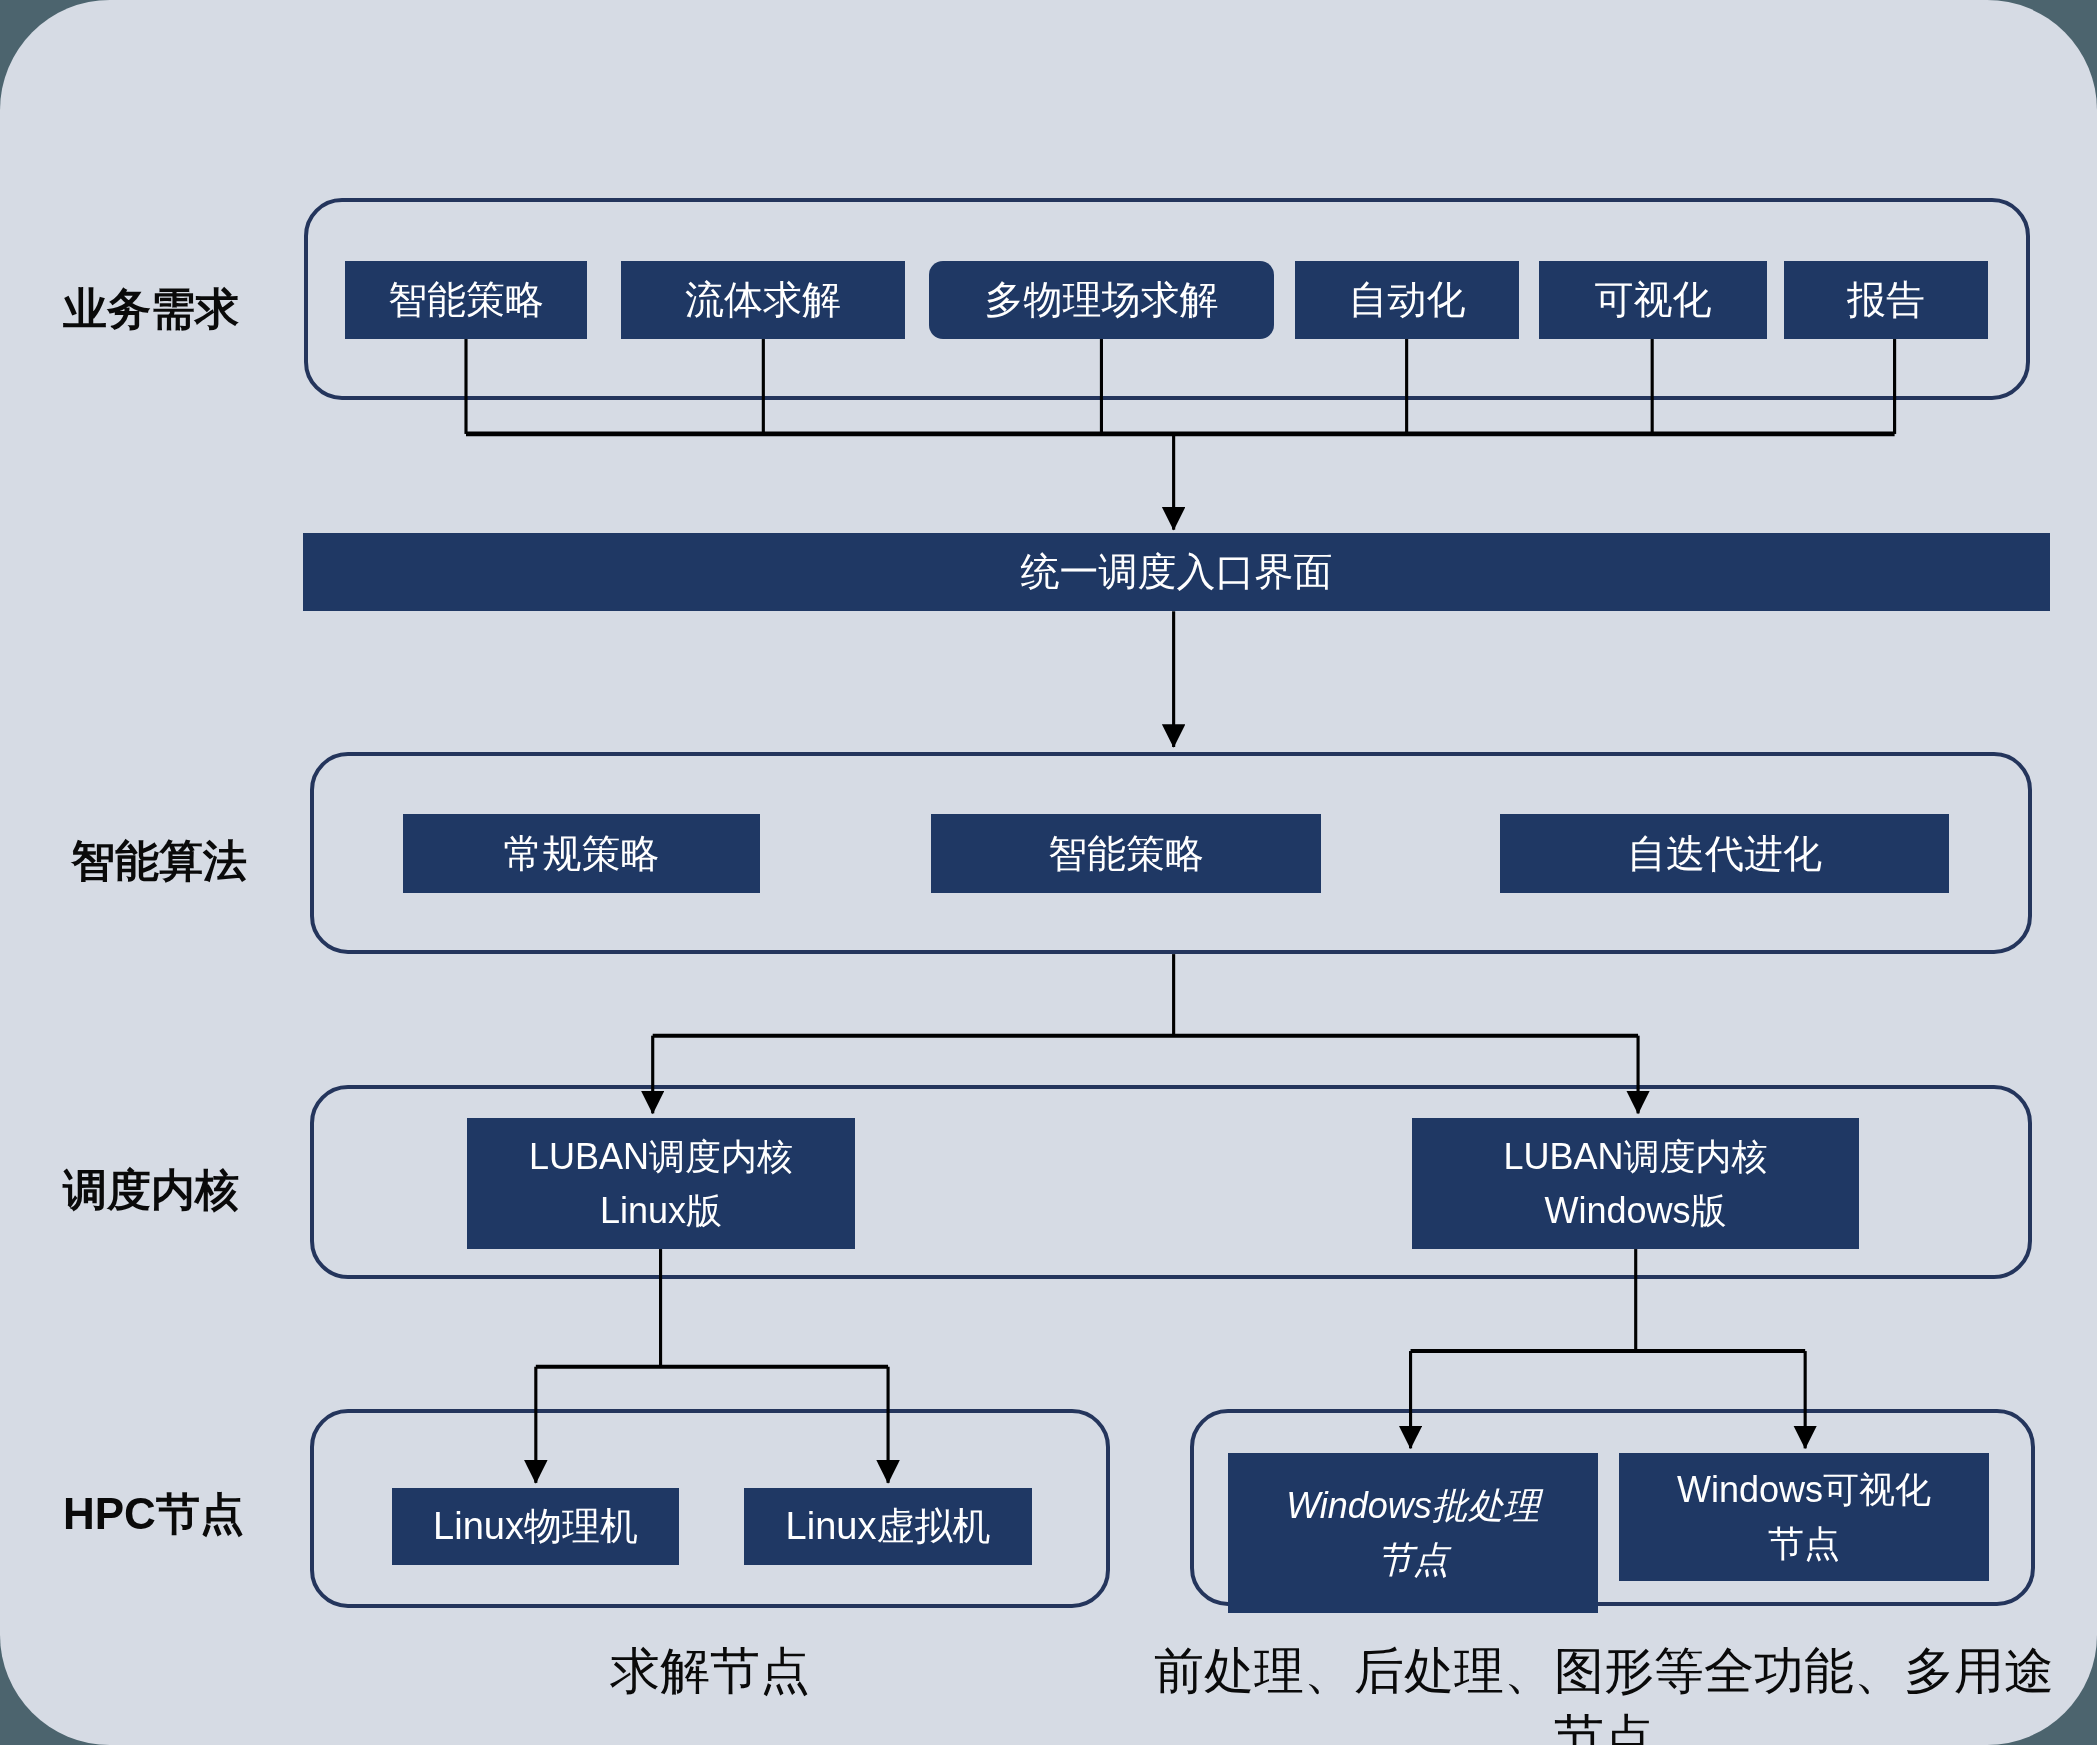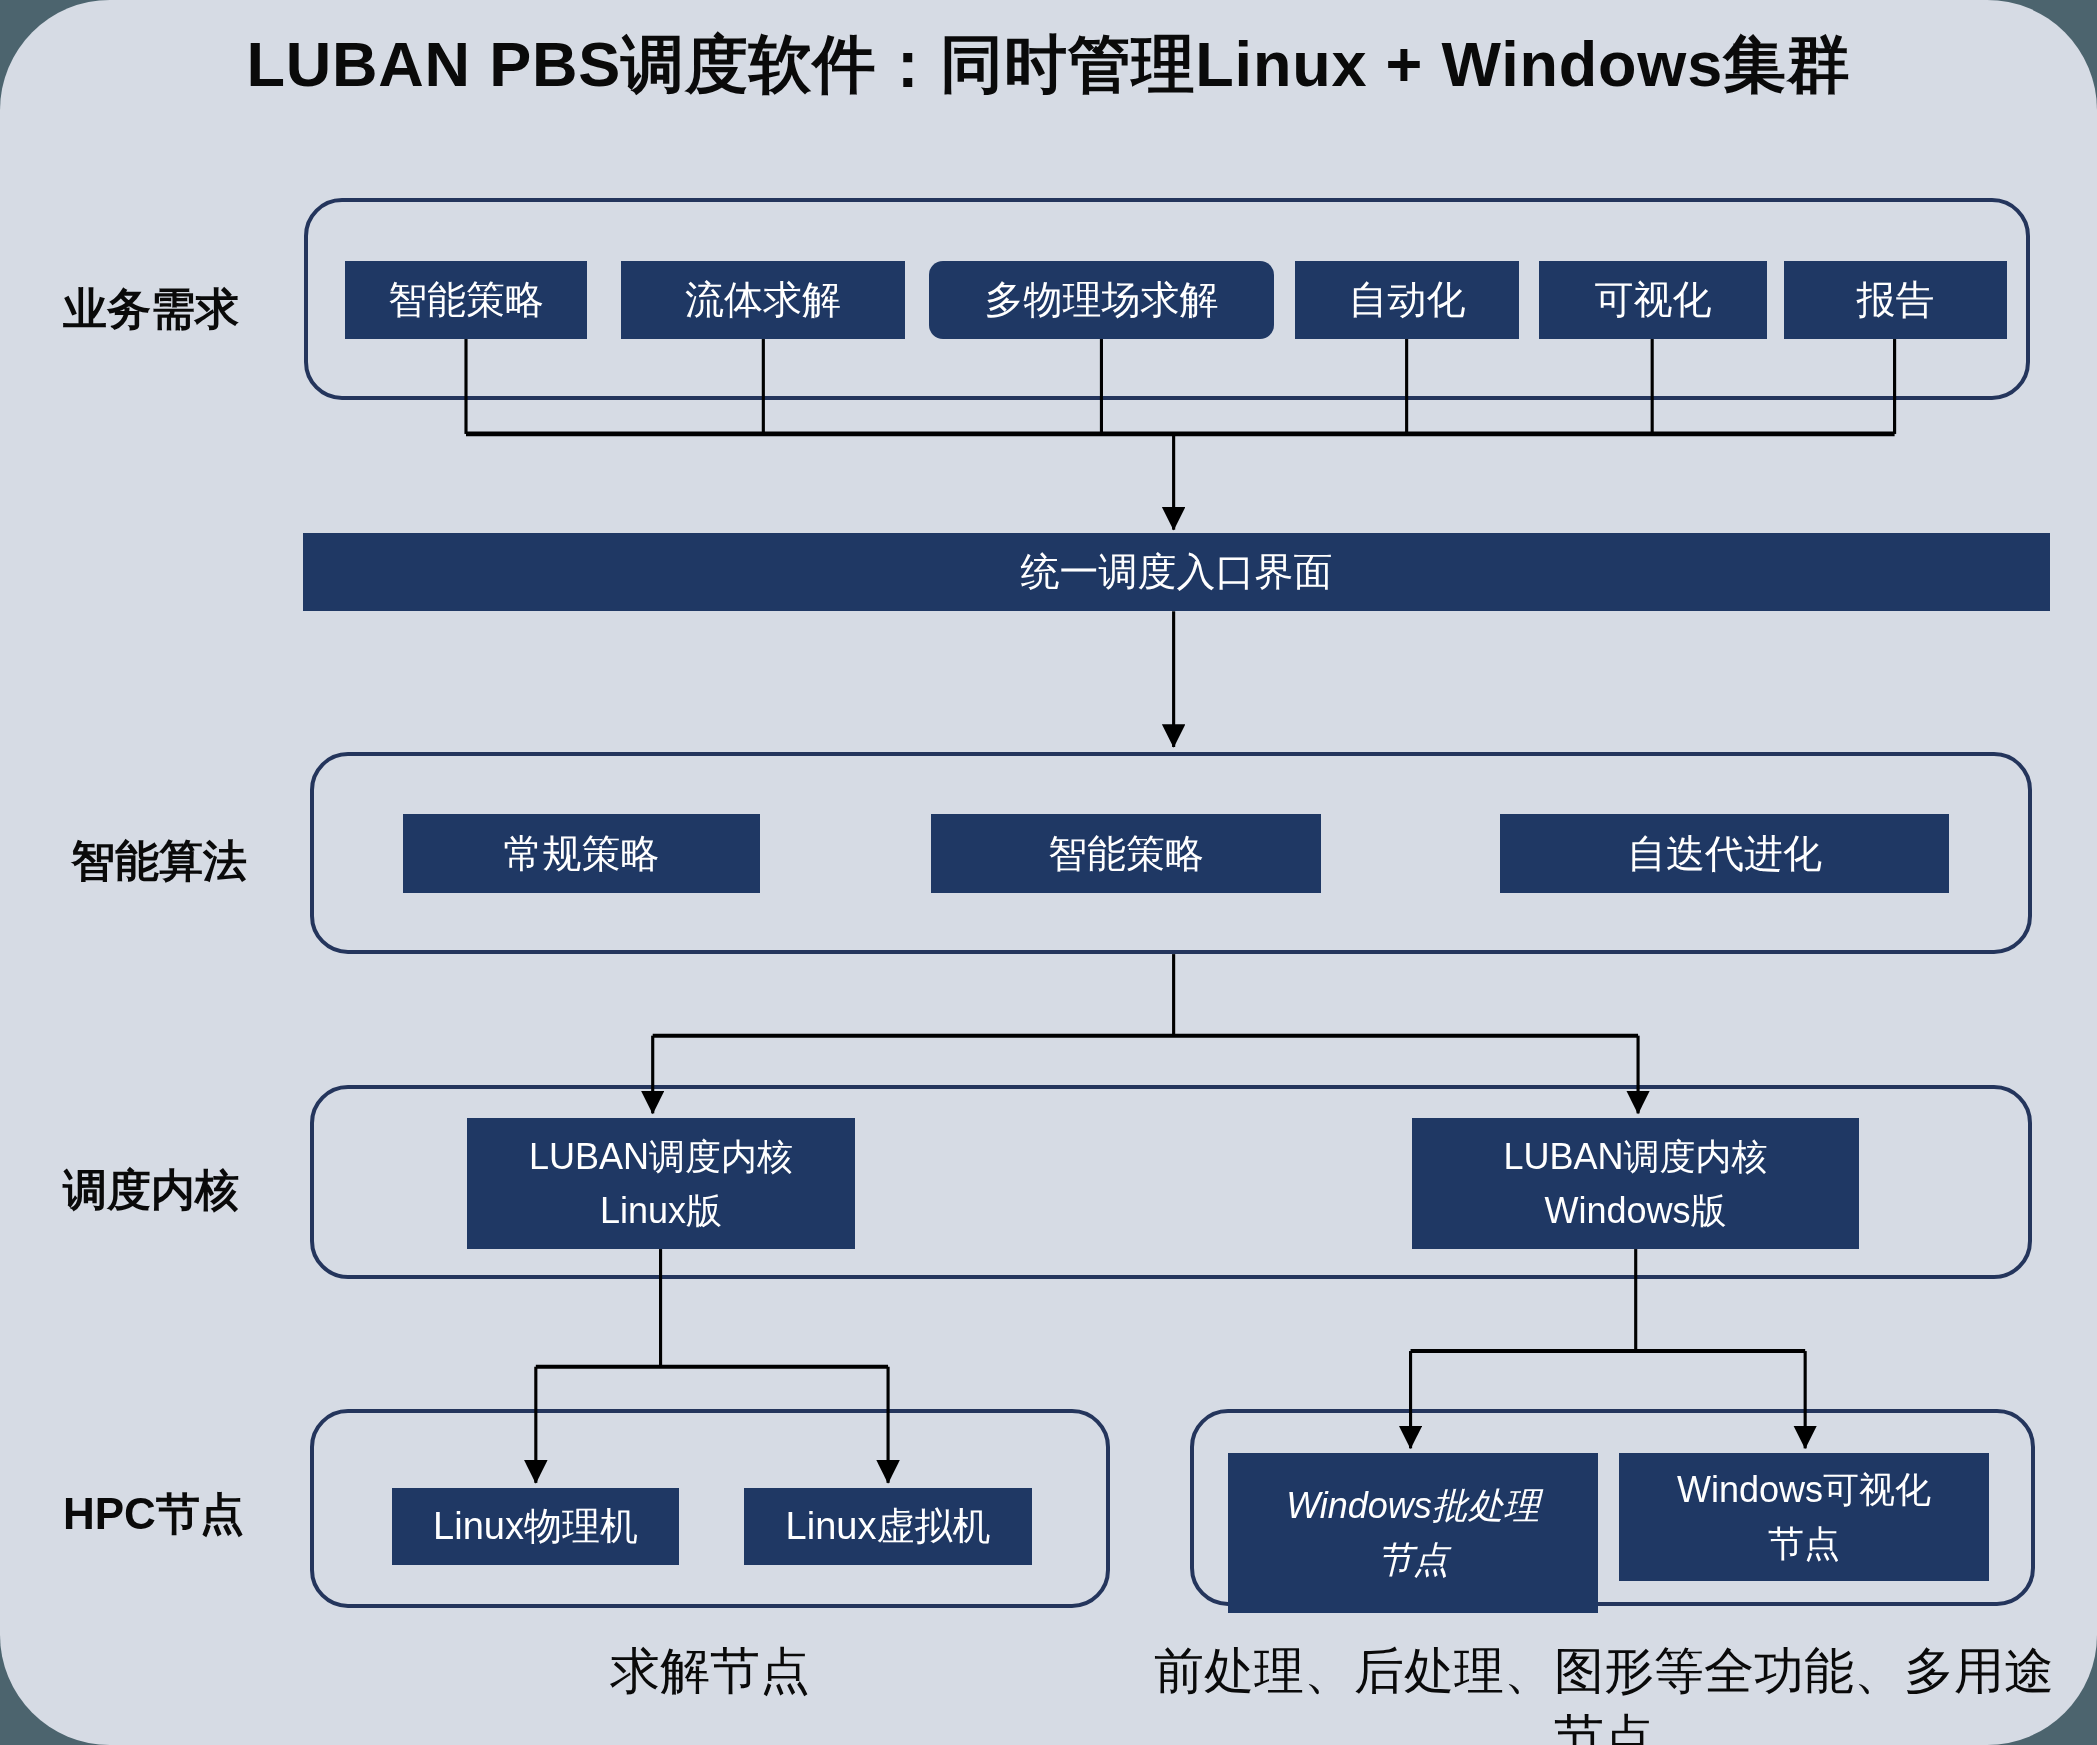--- a/index.html
+++ b/index.html
@@ -46,21 +46,20 @@
   .caption{
     position:absolute;font-size:50px;color:var(--ink);
     text-align:center;z-index:3;
   }
 </style>
 </head>
 <body>
 
 <div class="canvas">
 
-  <div class="title">LUBAN PBS调度软件：同时管理Linux + Windows集群</div>
 
   <div class="row-label" style="top:280px;">业务需求</div>
   <div class="row-label" style="top:832px;margin-left:8px;">智能算法</div>
   <div class="row-label" style="top:1161px;">调度内核</div>
   <div class="row-label" style="top:1485px;">HPC节点</div>
 
   <div class="group" style="left:304px;top:198px;width:1726px;height:202px;"></div>
   <div class="group" style="left:310px;top:752px;width:1722px;height:202px;"></div>
   <div class="group" style="left:310px;top:1085px;width:1722px;height:194px;"></div>
   <div class="group" style="left:310px;top:1409px;width:800px;height:199px;"></div>
@@ -101,21 +100,21 @@
       <path d="M1798,1722 V1846" stroke-width="4" marker-end="url(#arrow)"></path>
       <path d="M2301,1722 V1846" stroke-width="4" marker-end="url(#arrow)"></path>
     </g>
   </svg>
 
   <div class="node fs50" style="left:345px;top:261px;width:242px;height:78px;">智能策略</div>
   <div class="node fs50" style="left:621px;top:261px;width:284px;height:78px;">流体求解</div>
   <div class="node fs50" style="left:929px;top:261px;width:345px;height:78px;border-radius:14px;">多物理场求解</div>
   <div class="node fs50" style="left:1295px;top:261px;width:224px;height:78px;">自动化</div>
   <div class="node fs50" style="left:1539px;top:261px;width:228px;height:78px;">可视化</div>
-  <div class="node fs50" style="left:1784px;top:261px;width:223px;height:78px;">报告</div>
+  <div class="node fs50" style="left:1784px;top:261px;width:204px;height:78px;">报告</div>
 
   <div class="entry-bar" style="left:303px;top:533px;width:1747px;height:78px;">统一调度入口界面</div>
 
   <div class="node fs50" style="left:403px;top:814px;width:357px;height:79px;">常规策略</div>
   <div class="node fs50" style="left:931px;top:814px;width:390px;height:79px;">智能策略</div>
   <div class="node fs50" style="left:1500px;top:814px;width:449px;height:79px;">自迭代进化</div>
 
   <div class="node fs46" style="left:467px;top:1118px;width:388px;height:131px;">LUBAN调度内核
 Linux版</div>
   <div class="node fs46" style="left:1412px;top:1118px;width:447px;height:131px;">LUBAN调度内核

